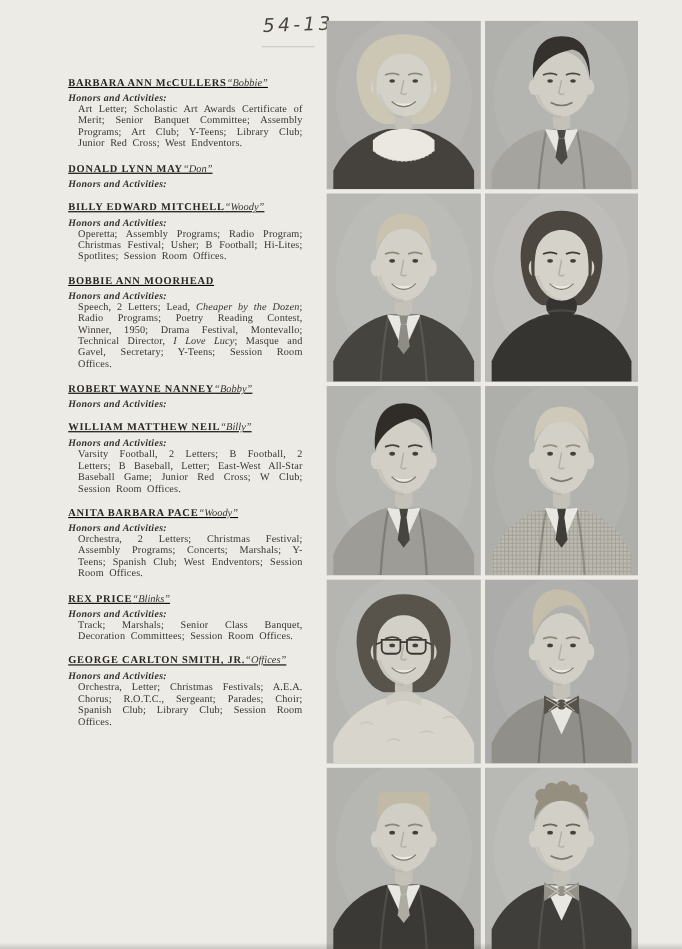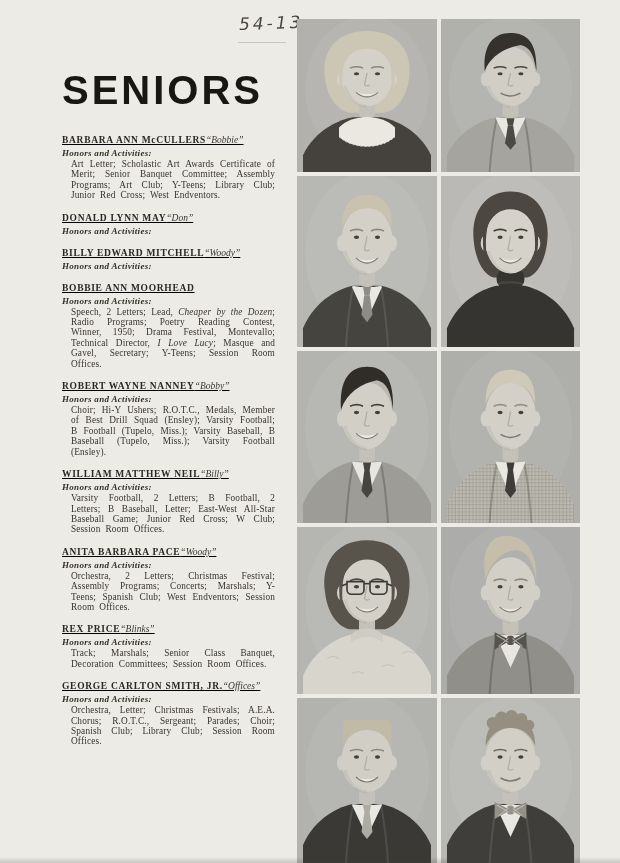--- a/index.html
+++ b/index.html
@@ -62,21 +62,20 @@
 </style>
 </head>
 <body>
 
 <div class="page">
 
   <span class="handnote">54-13</span>
   <div class="handnote-line"></div>
 
   <div class="text-col">
-    <h1 class="title">SENIORS</h1>
     <div id="entries">
         <div class="entry">
           <div class="entry-head">
             <span class="entry-name">BARBARA ANN McCULLERS</span>
             <span class="entry-nick">“Bobbie”</span>
           </div>
           <div class="honors">Honors and Activities:</div>
           <div class="acts">Art Letter; Scholastic Art Awards Certificate of Merit; Senior Banquet Committee; Assembly Programs; Art Club; Y-Teens; Library Club; Junior Red Cross; West Endventors.</div>
         </div>
         <div class="entry">
@@ -85,36 +84,36 @@
             <span class="entry-nick">“Don”</span>
           </div>
           <div class="honors">Honors and Activities:</div>
         </div>
         <div class="entry">
           <div class="entry-head">
             <span class="entry-name">BILLY EDWARD MITCHELL</span>
             <span class="entry-nick">“Woody”</span>
           </div>
           <div class="honors">Honors and Activities:</div>
+          <div class="acts">Operetta; Assembly Programs; Radio Program; Christmas Festival; Usher; B Football; Hi-Lites; Spotlites; Session Room Offices.</div>
         </div>
         <div class="entry">
           <div class="entry-head">
             <span class="entry-name">BOBBIE ANN MOORHEAD</span>
             <span class="entry-nick"></span>
           </div>
           <div class="honors">Honors and Activities:</div>
           <div class="acts">Speech, 2 Letters; Lead, <i>Cheaper by the Dozen</i>; Radio Programs; Poetry Reading Contest, Winner, 1950; Drama Festival, Montevallo; Technical Director, <i>I Love Lucy</i>; Masque and Gavel, Secretary; Y-Teens; Session Room Offices.</div>
         </div>
         <div class="entry">
           <div class="entry-head">
             <span class="entry-name">ROBERT WAYNE NANNEY</span>
             <span class="entry-nick">“Bobby”</span>
           </div>
           <div class="honors">Honors and Activities:</div>
-          <div class="acts">Choir; Hi-Y Ushers; R.O.T.C., Medals, Member of Best Drill Squad (Ensley); Varsity Football; B Football (Tupelo, Miss.); Varsity Baseball, B Baseball (Tupelo, Miss.); Varsity Football (Ensley).</div>
         </div>
         <div class="entry">
           <div class="entry-head">
             <span class="entry-name">WILLIAM MATTHEW NEIL</span>
             <span class="entry-nick">“Billy”</span>
           </div>
           <div class="honors">Honors and Activities:</div>
           <div class="acts">Varsity Football, 2 Letters; B Football, 2 Letters; B Baseball, Letter; East-West All-Star Baseball Game; Junior Red Cross; W Club; Session Room Offices.</div>
         </div>
         <div class="entry">

